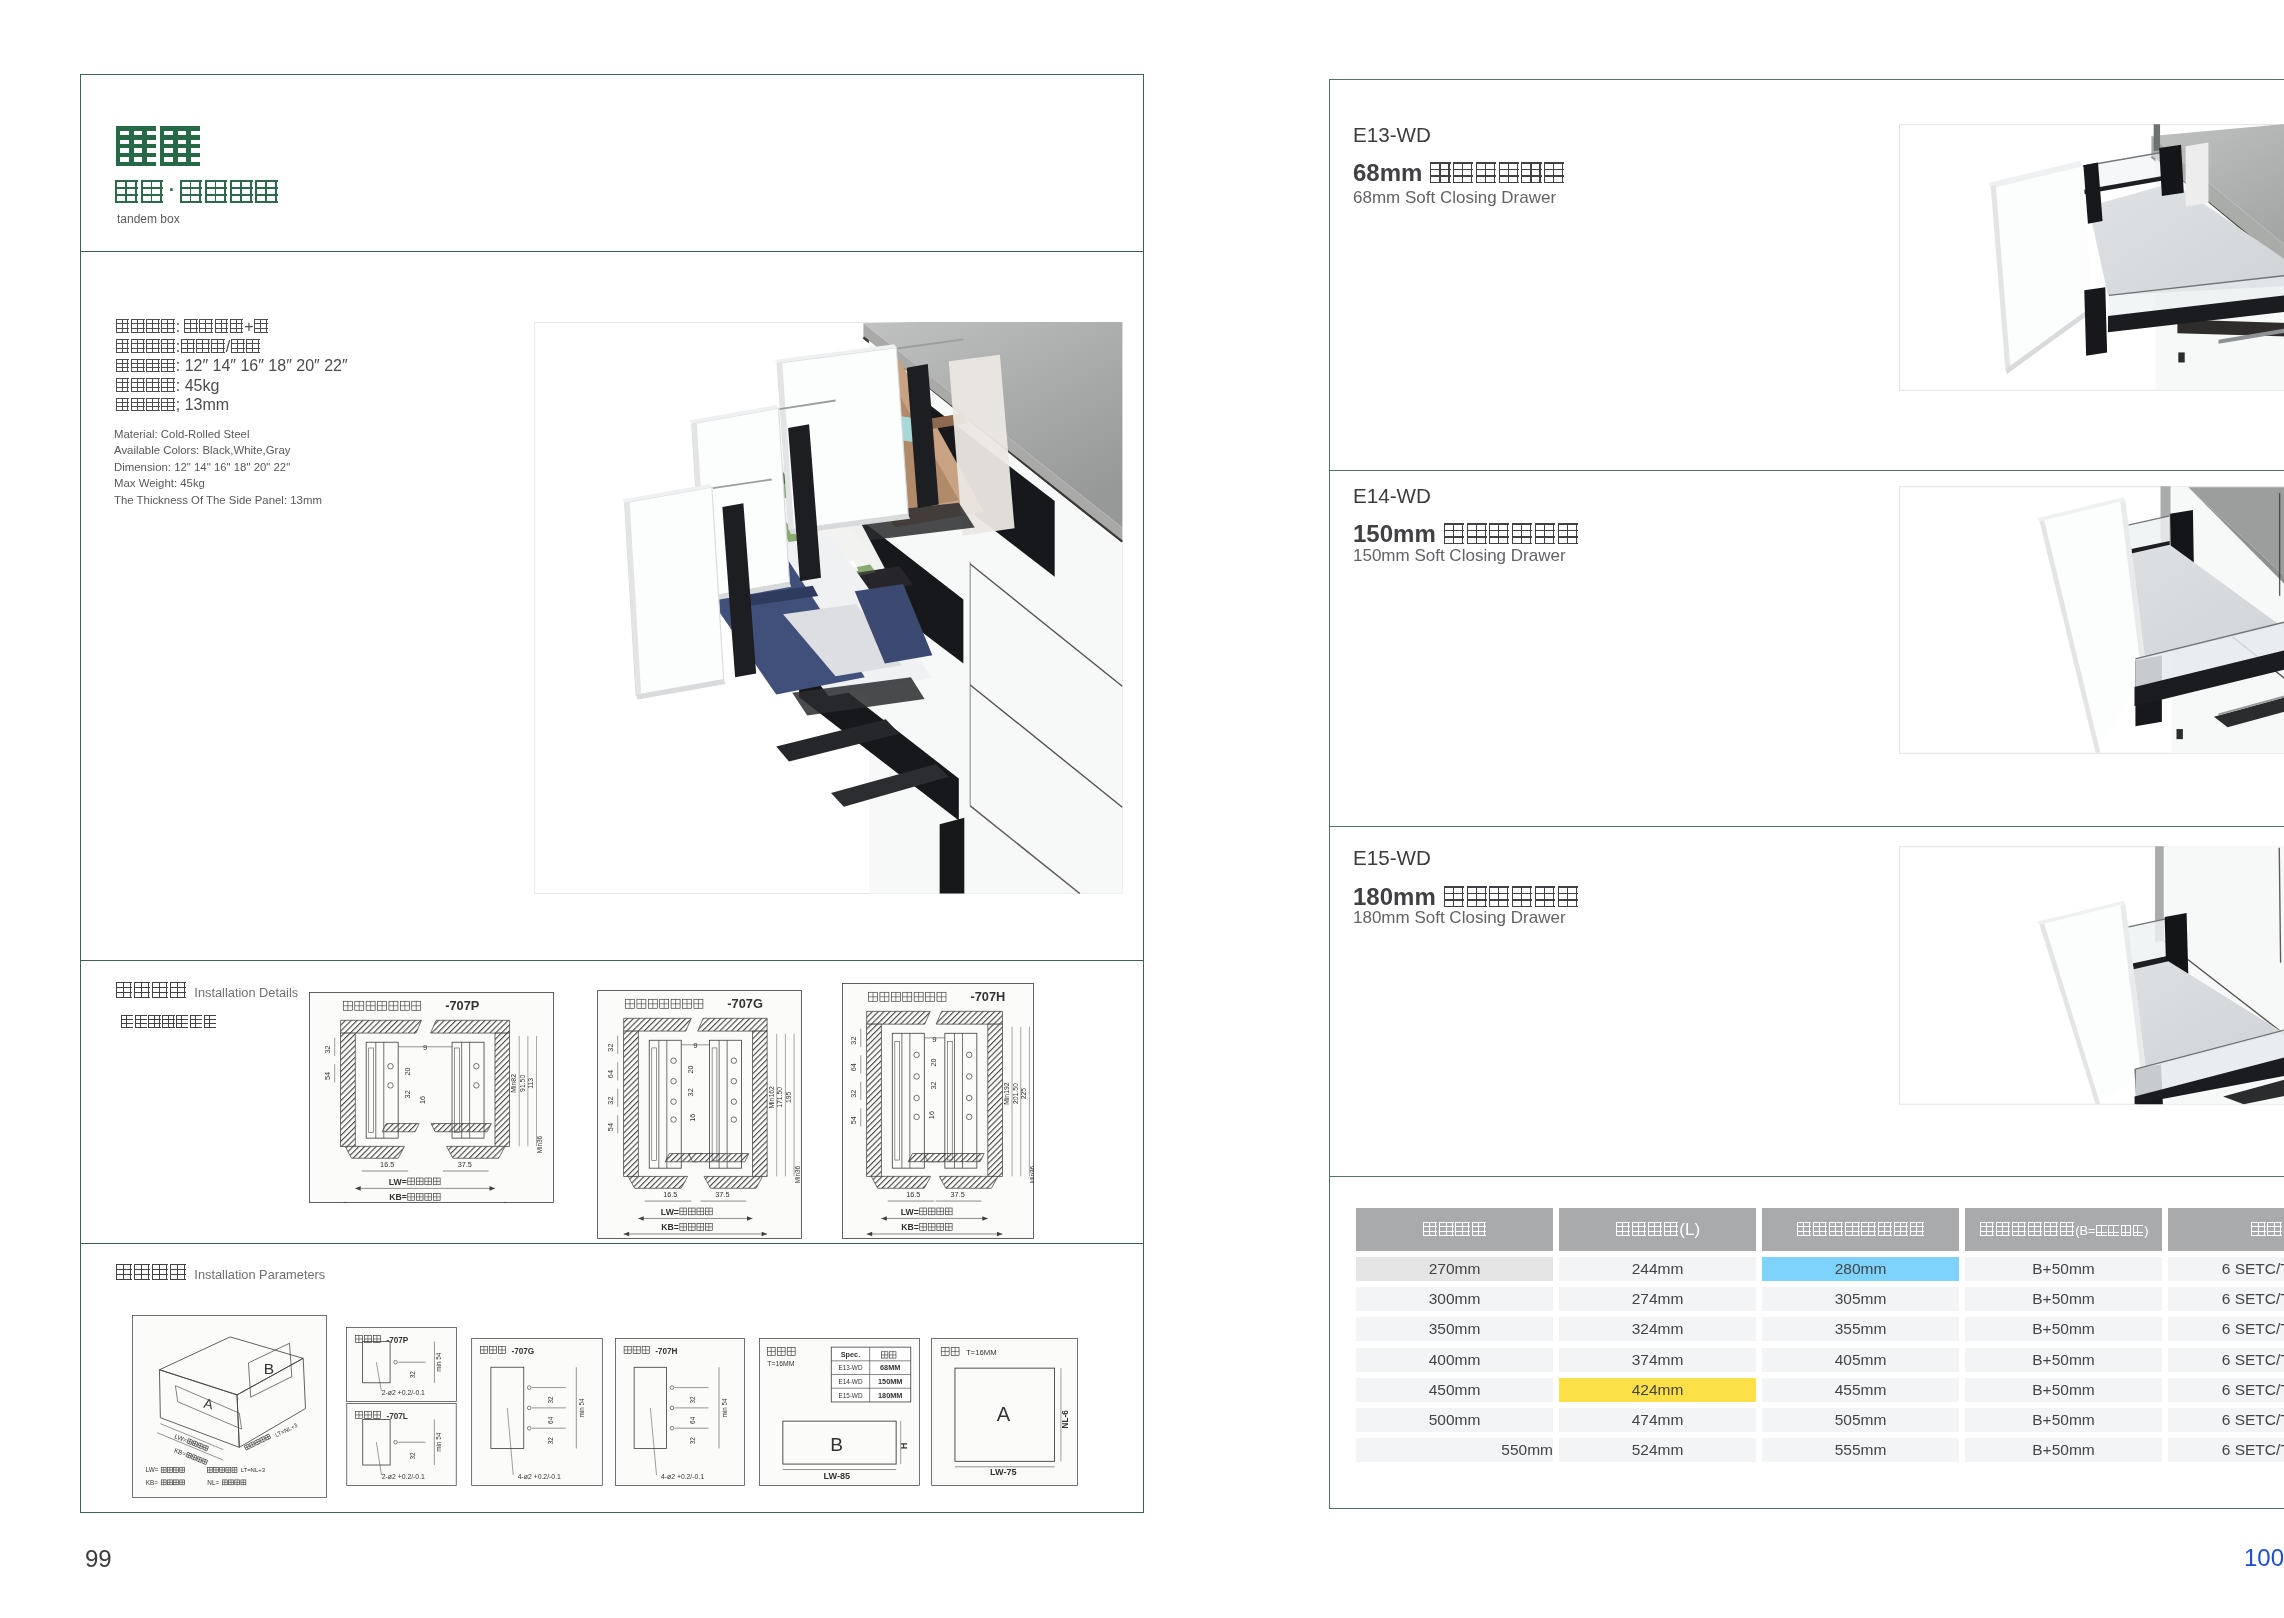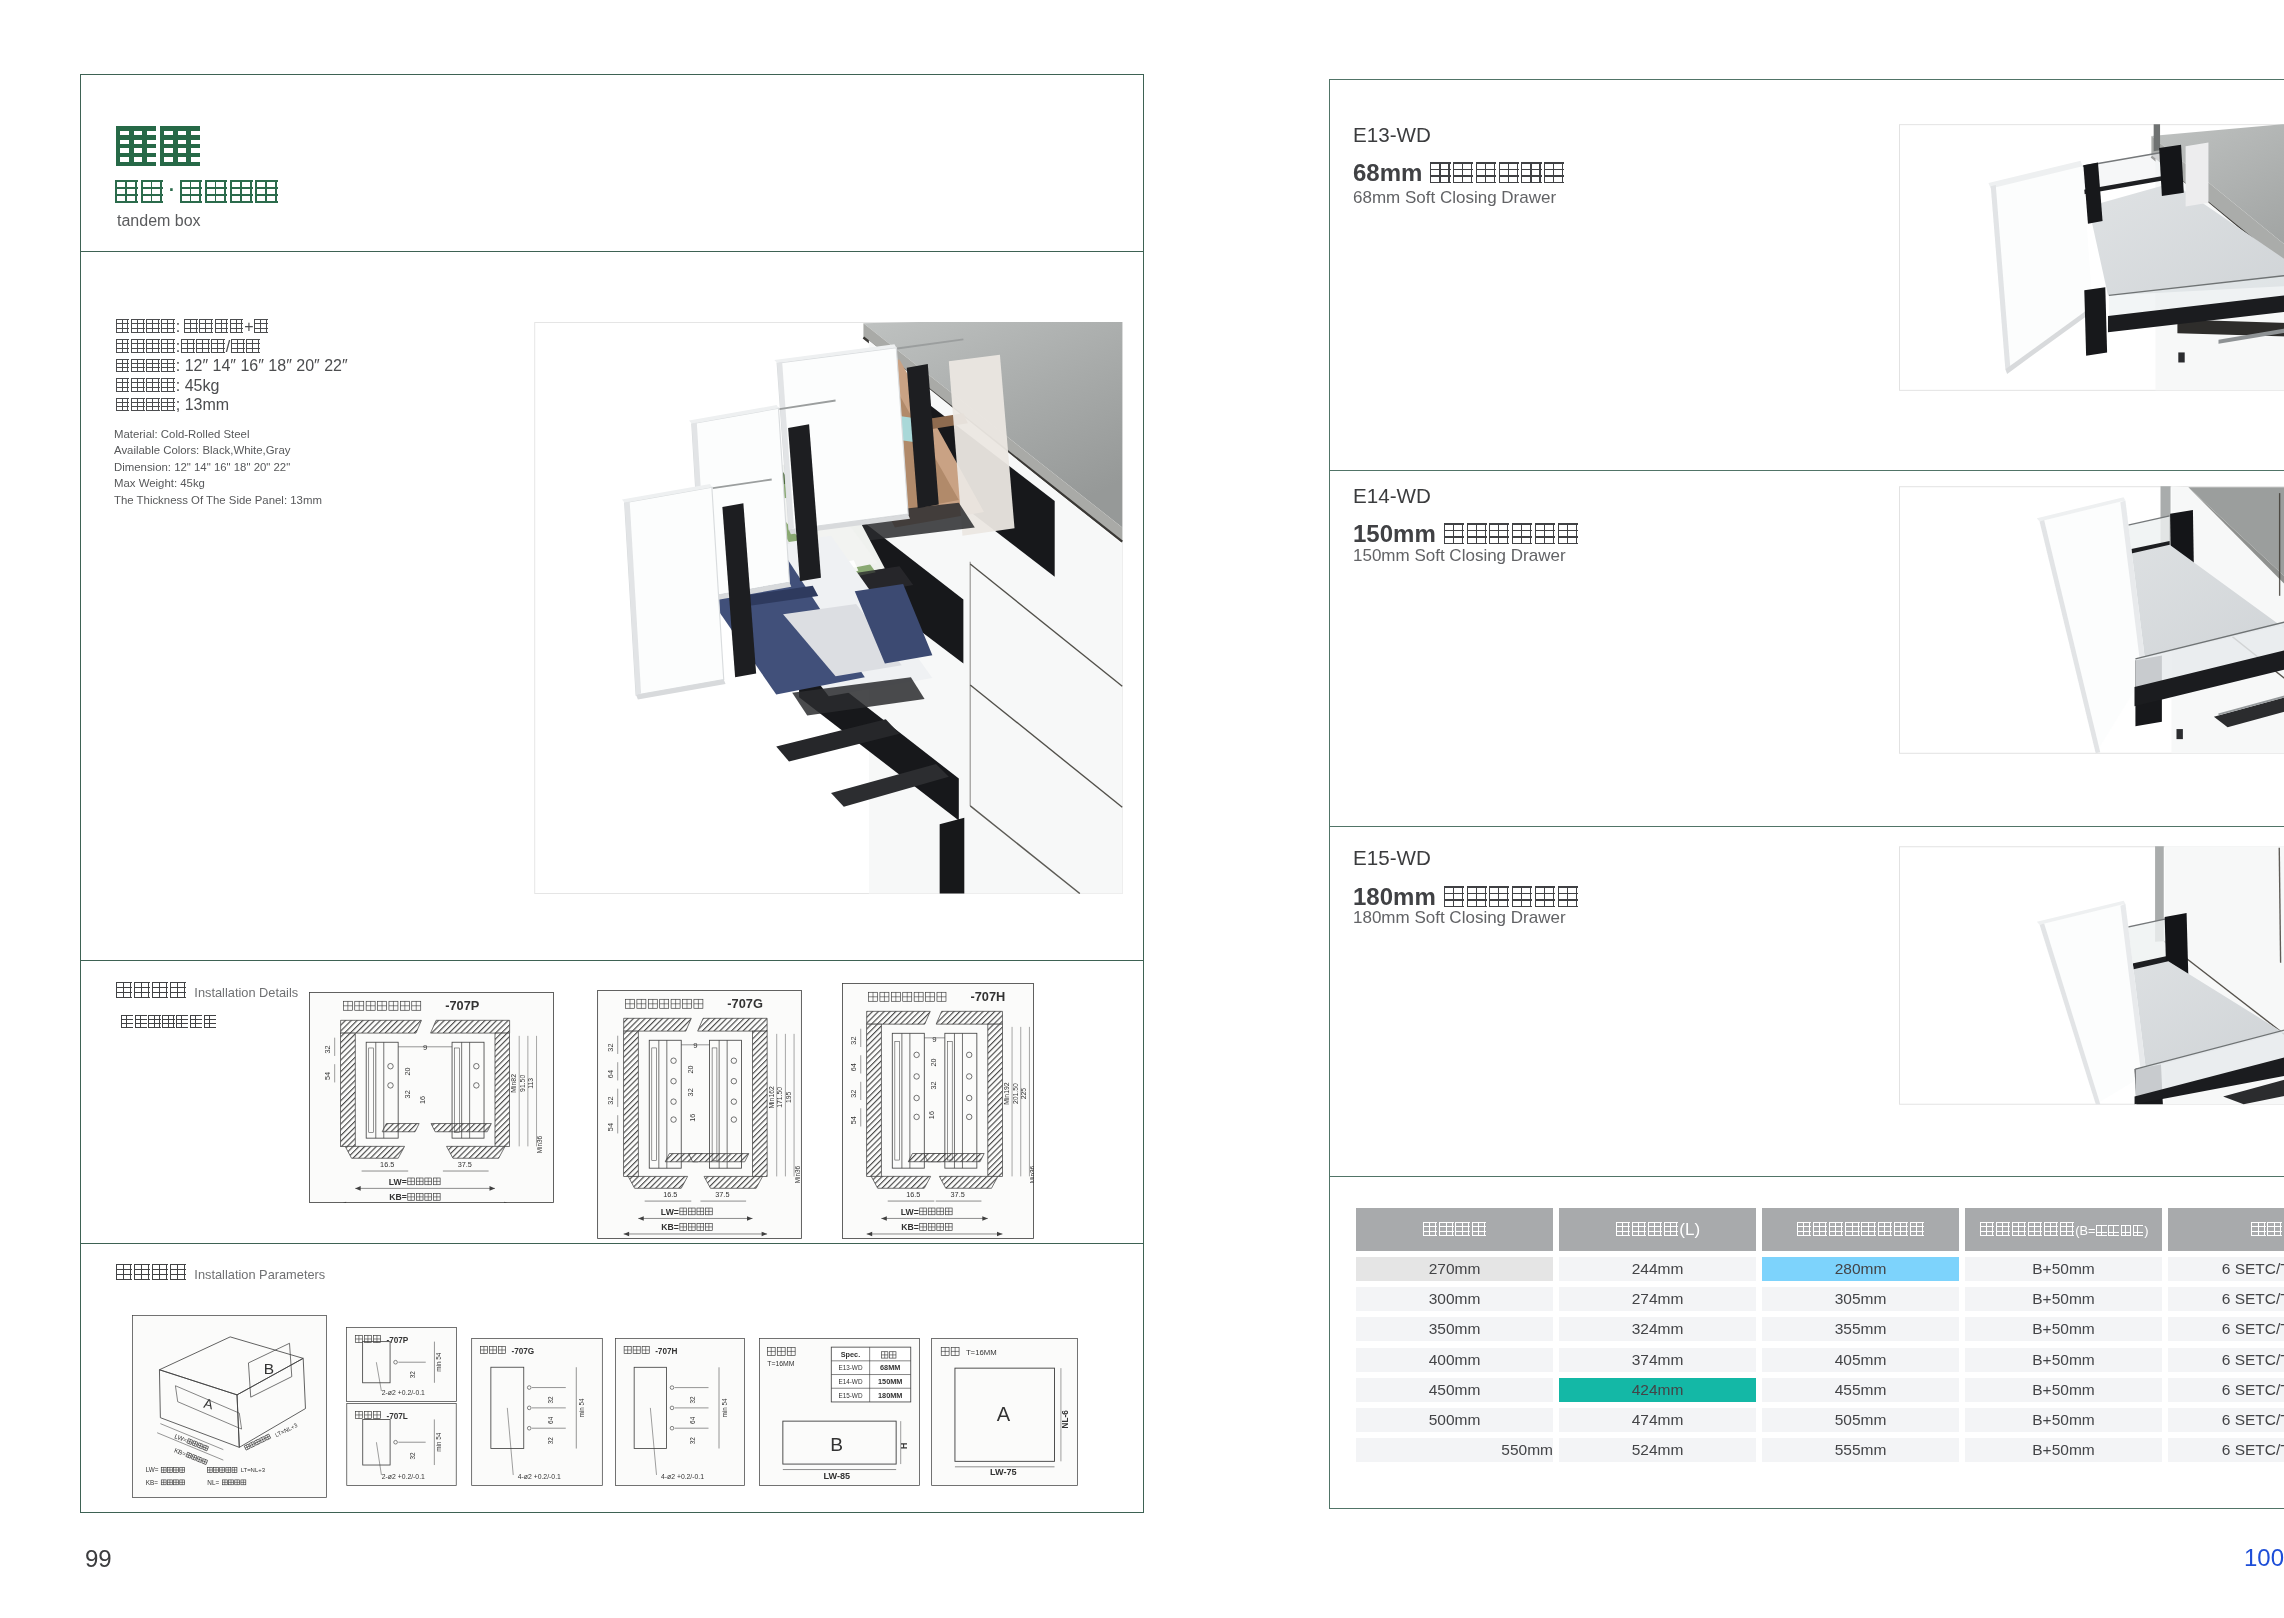--- a/index.html
+++ b/index.html
@@ -22,21 +22,21 @@
 <div class="abs" style="left:81px;top:251px;width:1062px;height:0.9px;background:#3e6254;"></div>
 
 <div class="abs" style="left:81px;top:960px;width:1062px;height:0.9px;background:#3e6254;"></div>
 
 <div class="abs" style="left:81px;top:1243px;width:1062px;height:0.9px;background:#3e6254;"></div>
 
 <div class="abs ln" style="left:114px;top:120px;font-size:46px;color:#266947;"><i class="b"></i><i class="b"></i></div>
 
 <div class="abs ln" style="left:114px;top:173px;font-size:26.5px;color:#2b6b4c;"><i class="c"></i><i class="c"></i><span style="margin:0 2.7px;vertical-align:3.7px;">·</span><i class="c"></i><i class="c"></i><i class="c"></i><i class="c"></i></div>
 
-<div class="abs ln" style="left:117px;top:212px;font-size:16px;color:#5a5b5d;">tandem box</div>
+<div class="abs ln" style="left:117px;top:212px;font-size:12px;color:#5a5b5d;">tandem box</div>
 
 <div class="abs ln" style="left:115px;top:317px;font-size:16px;color:#4c4d4f;line-height:19.6px;">
 <span class="ln"><i class="c"></i><i class="c"></i><i class="c"></i><i class="c"></i>: <i class="c"></i><i class="c"></i><i class="c"></i><i class="c"></i>+<i class="c"></i></span><br>
 <span class="ln"><i class="c"></i><i class="c"></i><i class="c"></i><i class="c"></i>:<i class="c"></i><i class="c"></i><i class="c"></i>/<i class="c"></i><i class="c"></i></span><br>
 <span class="ln"><i class="c"></i><i class="c"></i><i class="c"></i><i class="c"></i>: 12″ 14″ 16″ 18″ 20″ 22″</span><br>
 <span class="ln"><i class="c"></i><i class="c"></i><i class="c"></i><i class="c"></i>: 45kg</span><br>
 <span class="ln"><i class="c"></i><i class="c"></i><i class="c"></i><i class="c"></i>; 13mm</span>
 </div>
 
 <div class="abs" style="left:114px;top:426px;font-size:11.4px;color:#57585a;line-height:16.4px;">
@@ -972,21 +972,21 @@
 <div class="abs ln" style="left:1965px;top:1317px;width:197px;height:24px;background:#f3f4f6;color:#434447;font-size:15.5px;text-align:center;line-height:24px;">B+50mm</div>
 <div class="abs ln" style="left:2168px;top:1317px;width:197px;height:24px;background:#f3f4f6;color:#434447;font-size:15.5px;text-align:center;line-height:24px;">6 SETC/TNB</div>
 
 <div class="abs ln" style="left:1356px;top:1348px;width:197px;height:24px;background:#f3f4f6;color:#434447;font-size:15.5px;text-align:center;line-height:24px;">400mm</div>
 <div class="abs ln" style="left:1559px;top:1348px;width:197px;height:24px;background:#f3f4f6;color:#434447;font-size:15.5px;text-align:center;line-height:24px;">374mm</div>
 <div class="abs ln" style="left:1762px;top:1348px;width:197px;height:24px;background:#f3f4f6;color:#434447;font-size:15.5px;text-align:center;line-height:24px;">405mm</div>
 <div class="abs ln" style="left:1965px;top:1348px;width:197px;height:24px;background:#f3f4f6;color:#434447;font-size:15.5px;text-align:center;line-height:24px;">B+50mm</div>
 <div class="abs ln" style="left:2168px;top:1348px;width:197px;height:24px;background:#f3f4f6;color:#434447;font-size:15.5px;text-align:center;line-height:24px;">6 SETC/TNB</div>
 
 <div class="abs ln" style="left:1356px;top:1378px;width:197px;height:24px;background:#f3f4f6;color:#434447;font-size:15.5px;text-align:center;line-height:24px;">450mm</div>
-<div class="abs ln" style="left:1559px;top:1378px;width:197px;height:24px;background:#14b8a6;color:#434447;font-size:15.5px;text-align:center;line-height:24px;">424mm</div>
+<div class="abs ln" style="left:1559px;top:1378px;width:197px;height:24px;background:#fde047;color:#434447;font-size:15.5px;text-align:center;line-height:24px;">424mm</div>
 <div class="abs ln" style="left:1762px;top:1378px;width:197px;height:24px;background:#f3f4f6;color:#434447;font-size:15.5px;text-align:center;line-height:24px;">455mm</div>
 <div class="abs ln" style="left:1965px;top:1378px;width:197px;height:24px;background:#f3f4f6;color:#434447;font-size:15.5px;text-align:center;line-height:24px;">B+50mm</div>
 <div class="abs ln" style="left:2168px;top:1378px;width:197px;height:24px;background:#f3f4f6;color:#434447;font-size:15.5px;text-align:center;line-height:24px;">6 SETC/TNB</div>
 
 <div class="abs ln" style="left:1356px;top:1408px;width:197px;height:24px;background:#f3f4f6;color:#434447;font-size:15.5px;text-align:center;line-height:24px;">500mm</div>
 <div class="abs ln" style="left:1559px;top:1408px;width:197px;height:24px;background:#f3f4f6;color:#434447;font-size:15.5px;text-align:center;line-height:24px;">474mm</div>
 <div class="abs ln" style="left:1762px;top:1408px;width:197px;height:24px;background:#f3f4f6;color:#434447;font-size:15.5px;text-align:center;line-height:24px;">505mm</div>
 <div class="abs ln" style="left:1965px;top:1408px;width:197px;height:24px;background:#f3f4f6;color:#434447;font-size:15.5px;text-align:center;line-height:24px;">B+50mm</div>
 <div class="abs ln" style="left:2168px;top:1408px;width:197px;height:24px;background:#f3f4f6;color:#434447;font-size:15.5px;text-align:center;line-height:24px;">6 SETC/TNB</div>
 

